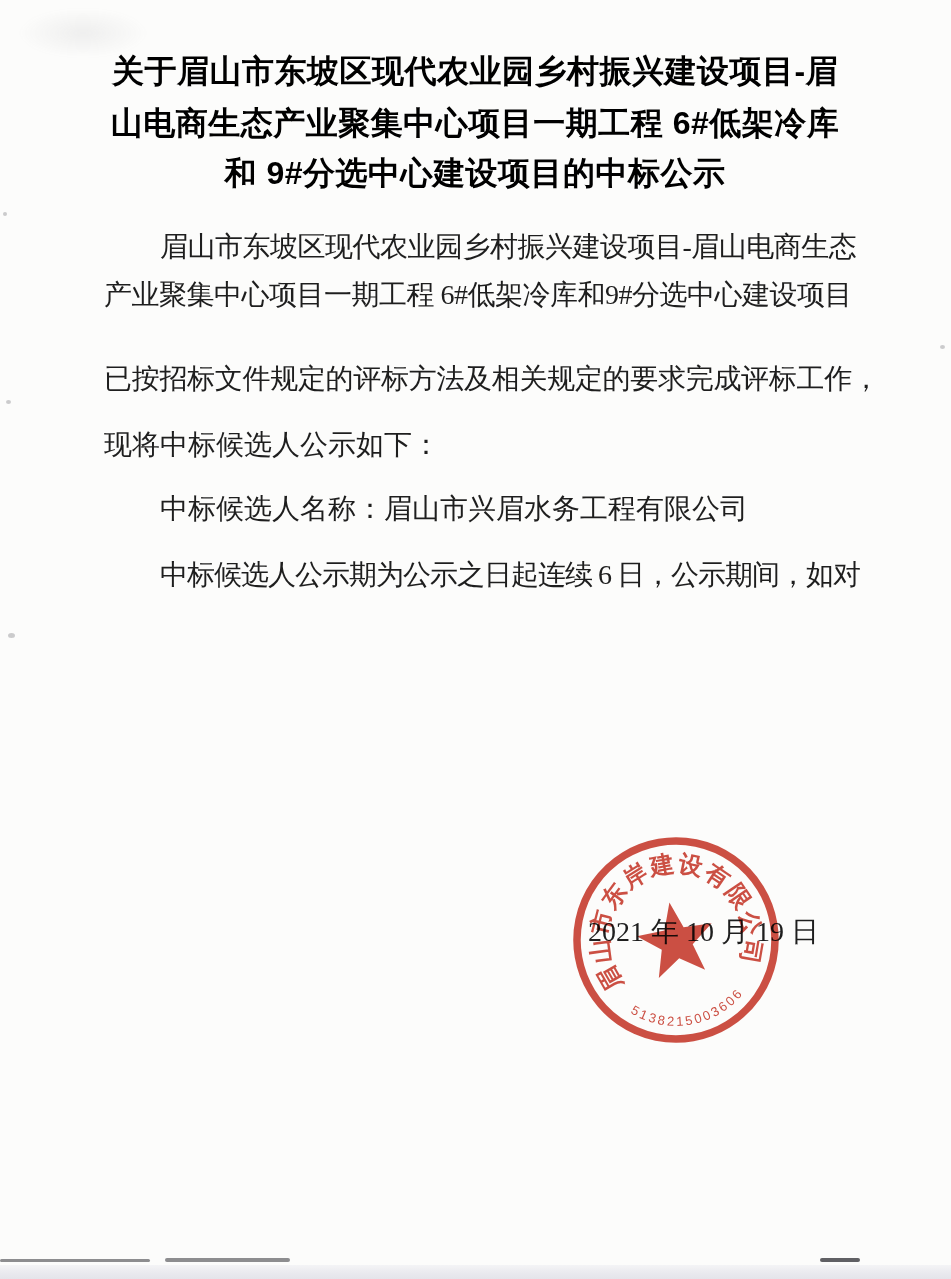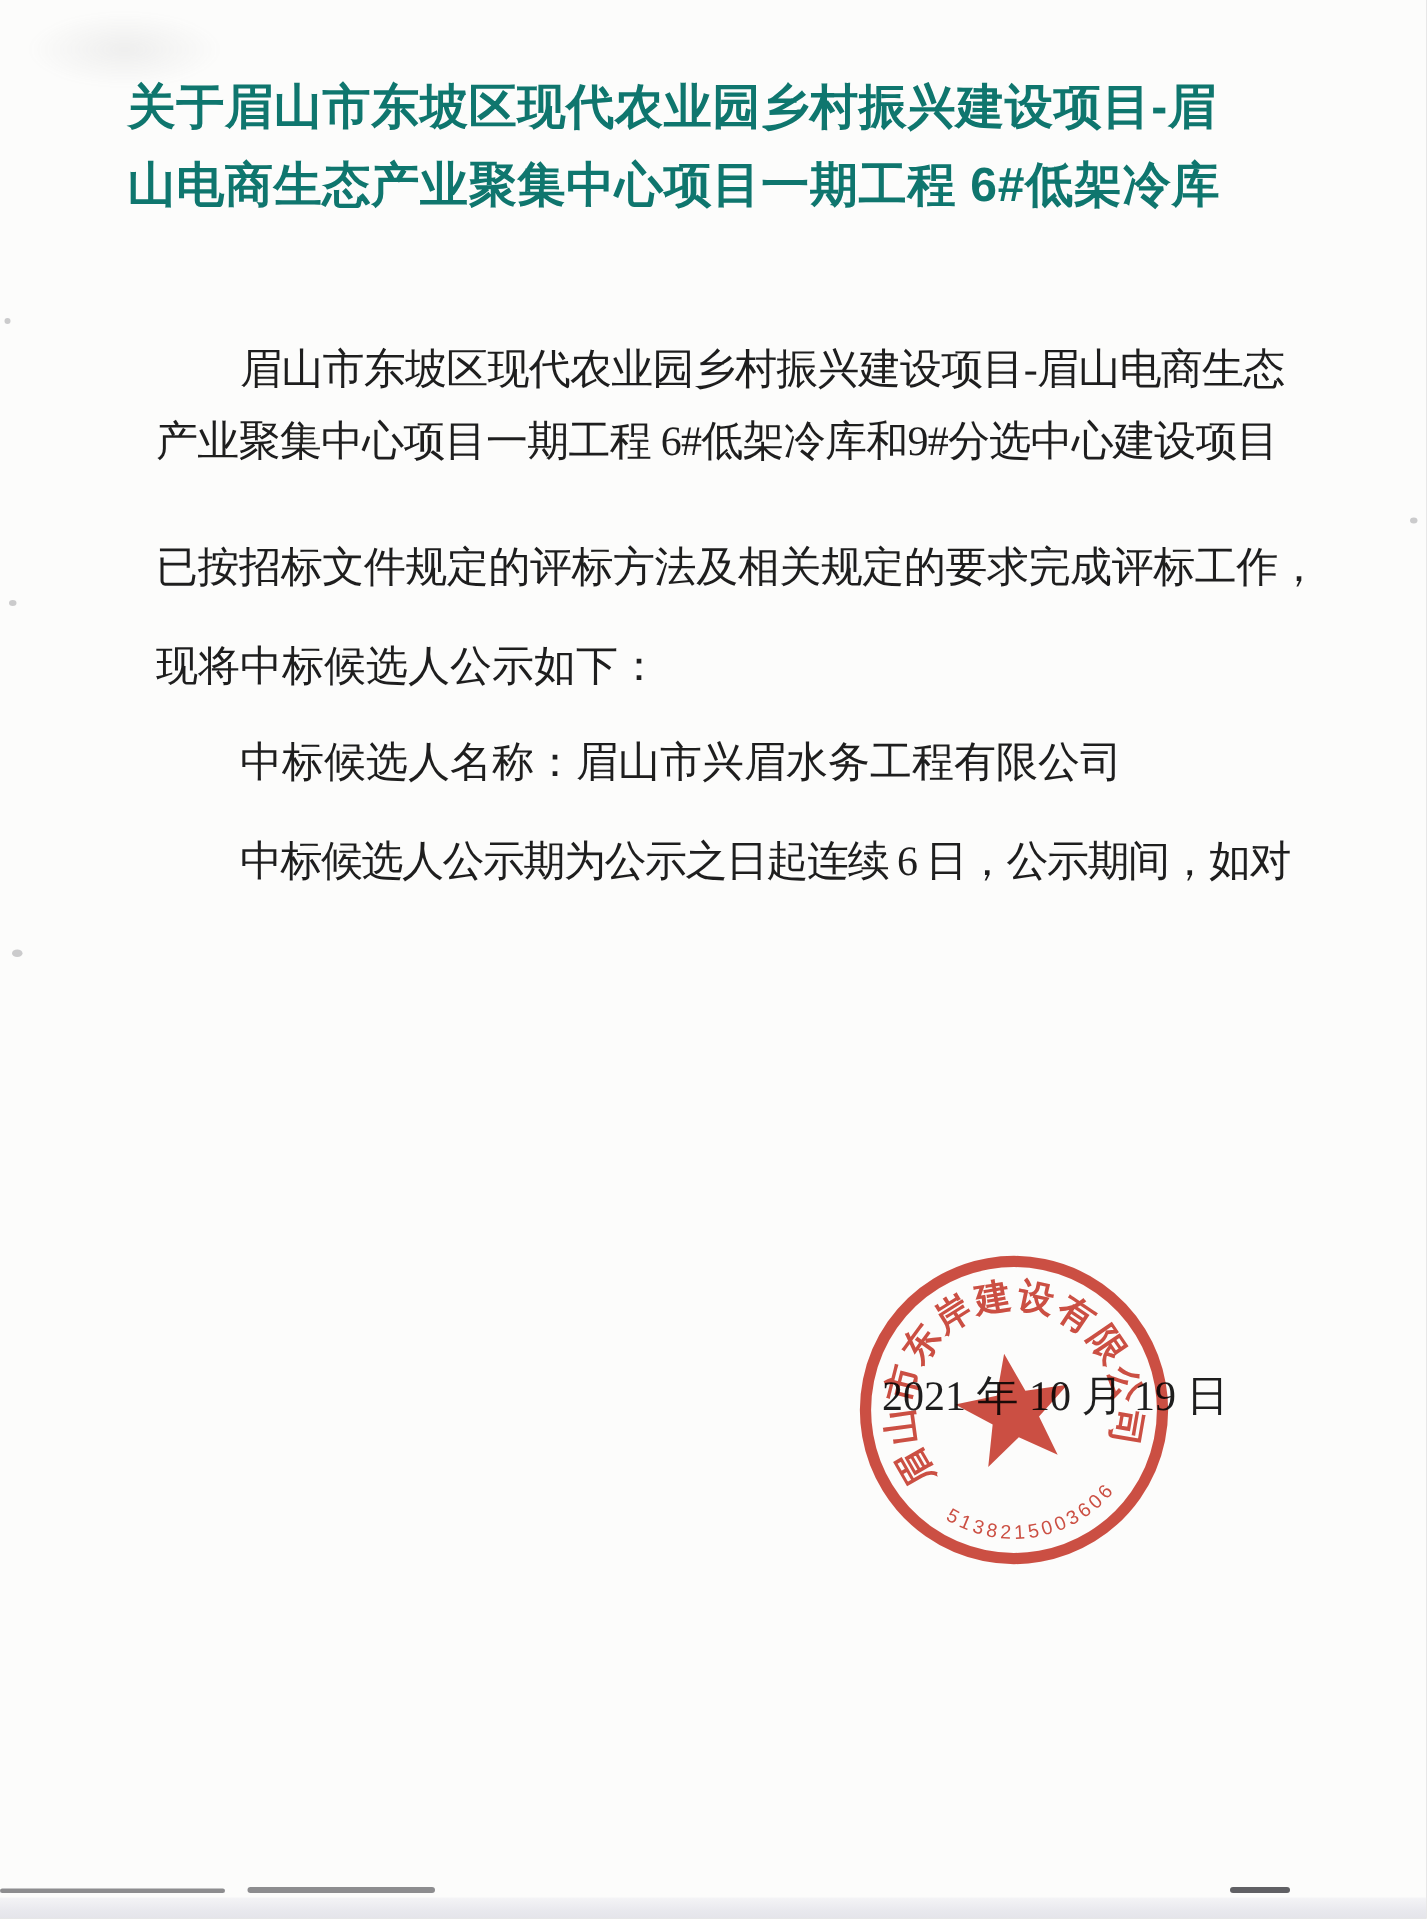--- a/index.html
+++ b/index.html
@@ -18,22 +18,23 @@
     font-size:28px;
     line-height:34px;
     color:#1e1e1e;
   }
   .title-line{
     font-family:"Liberation Sans","DejaVu Sans",sans-serif;
     font-weight:700;
     font-size:32px;
     line-height:38px;
     left:85px;width:780px;
+    text-align:center;
     letter-spacing:0.5px;
-    color:#0f766e;
+    color:#000000;
   }
   .u{
     text-underline-offset:8px;
     text-decoration-thickness:2px;
     text-decoration-color:#2a2a2a;
   }
   
   .scan-bottom-band{
     position:absolute;left:0;right:0;bottom:0;height:14px;
     background:linear-gradient(180deg,#f4f4f6 0%,#e9e9ee 60%,#e4e4ea 100%);
@@ -61,20 +62,21 @@
     fill:#c8382a;
   }
 </style>
 </head>
 <body>
 
 <div id="page">
 
   <div class="line title-line" style="top:52px">关于眉山市东坡区现代农业园乡村振兴建设项目-眉</div>
   <div class="line title-line" style="top:104px">山电商生态产业聚集中心项目一期工程 6#低架冷库</div>
+  <div class="line title-line" style="top:154px">和 9#分选中心建设项目的中标公示</div>
 
   <div class="line u" style="top:230px;left:160px;letter-spacing:-0.5px">眉山市东坡区现代农业园乡村振兴建设项目-眉山电商生态</div>
   <div class="line u" style="top:278px;left:104px;letter-spacing:-0.5px">产业聚集中心项目一期工程 6#低架冷库和9#分选中心建设项目</div>
   <div class="line" style="top:362px;left:104px;letter-spacing:-0.3px">已按招标文件规定的评标方法及相关规定的要求完成评标工作，</div>
   <div class="line" style="top:492px;left:160px">中标候选人名称：眉山市兴眉水务工程有限公司</div>
 
   <div class="line" style="top:428px;left:104px">现将中标候选人公示如下：</div>
 
   <div class="line" style="top:558px;left:160px;letter-spacing:-1px">中标候选人公示期为公示之日起连续 6 日，公示期间，如对</div>
 

